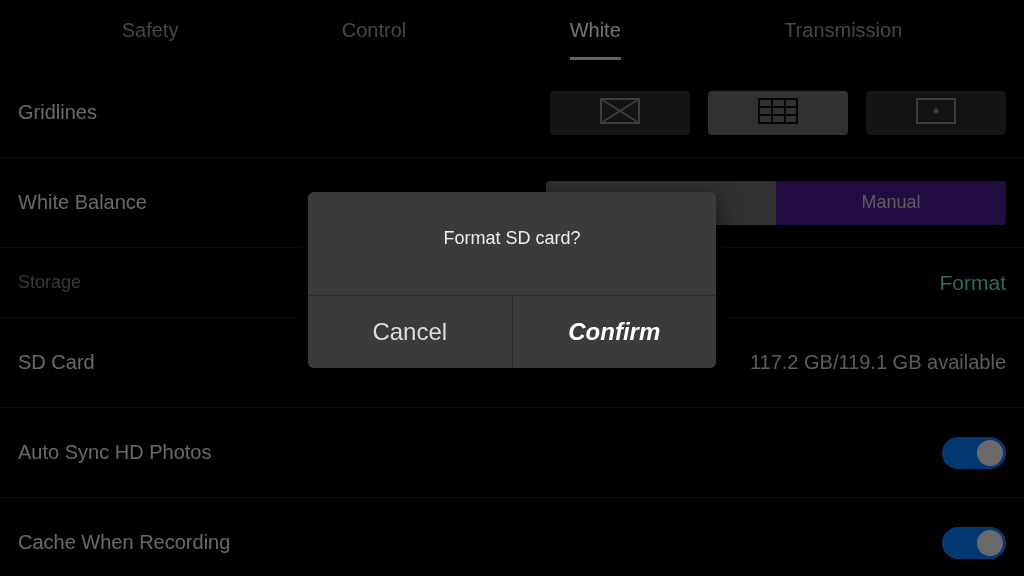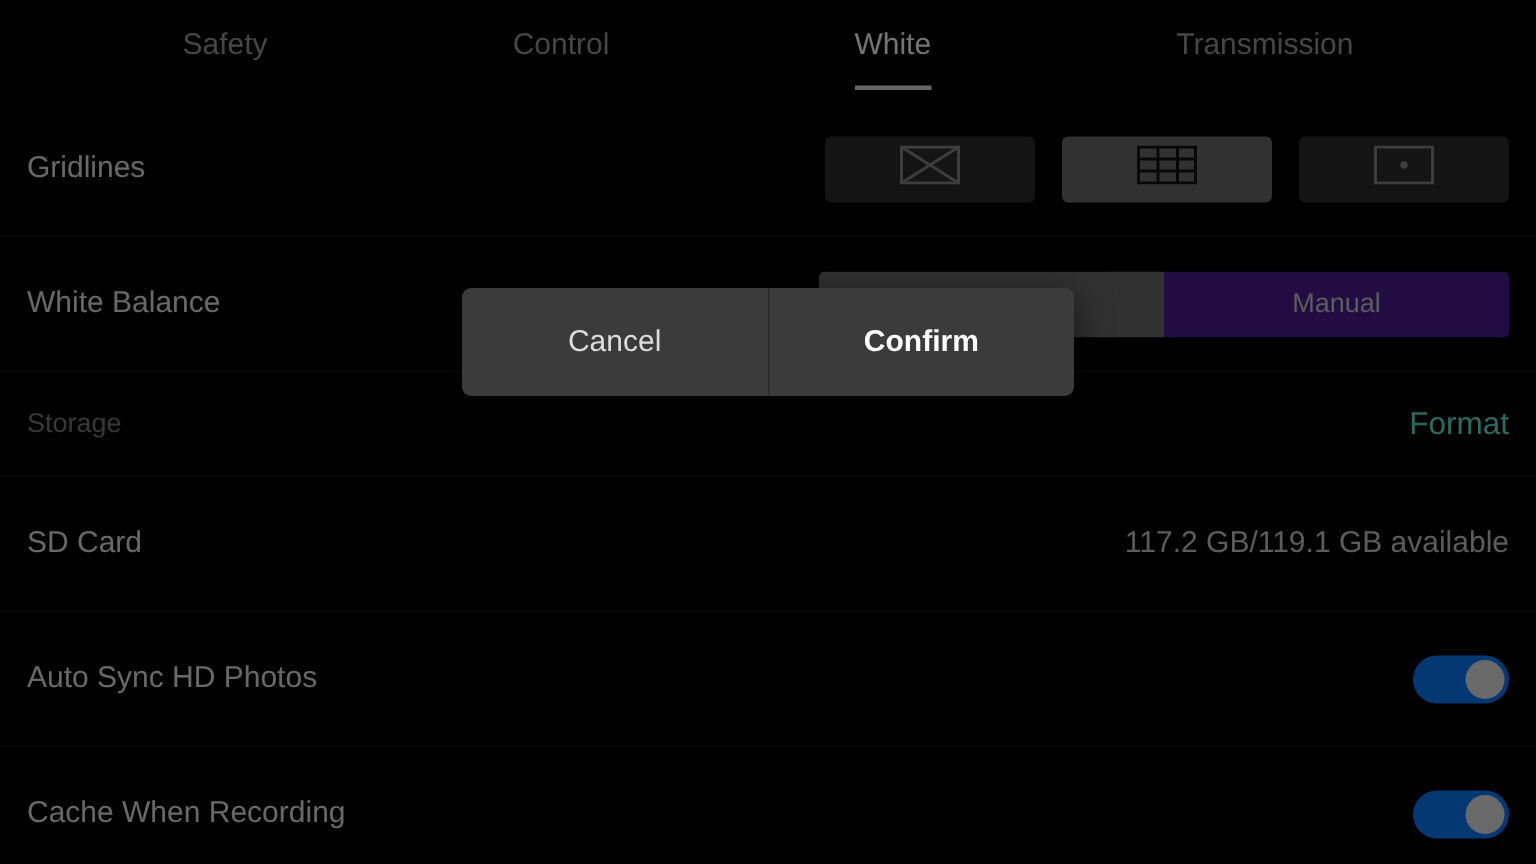--- a/index.html
+++ b/index.html
@@ -142,25 +142,25 @@
   }
   .dialog-actions {
     display: flex;
     height: 72px;
   }
   .dialog-btn {
     flex: 1;
     display: flex;
     align-items: center;
     justify-content: center;
-    font-size: 20px;
+    font-size: 24px;
     color: #ddd;
     cursor: pointer;
   }
-  .dialog-btn + .dialog-btn { border-left: 1px solid #2b2b2b; }
+  .dialog-btn + .dialog-btn { border-left: 1px solid #2b2b2b; font-style: italic; }
   .dialog-btn.primary { color: #fff; font-weight: 600; }
 </style>
 </head>
 <body>
 
 <div class="tabs">
   <div class="tab">Safety</div>
   <div class="tab">Control</div>
   <div class="tab active">White</div>
   <div class="tab">Transmission</div>
@@ -233,18 +233,19 @@
     <div class="label">Cache When Recording</div>
     <div class="toggle">
       <div class="knob"></div>
     </div>
   </div>
 
 </div>
 
 <div class="overlay">
   <div class="dialog">
+    <div class="dialog-msg">Format SD card?</div>
     <div class="dialog-actions">
       <div class="dialog-btn">Cancel</div>
       <div class="dialog-btn primary">Confirm</div>
     </div>
   </div>
 </div>
 
 </body></html>

